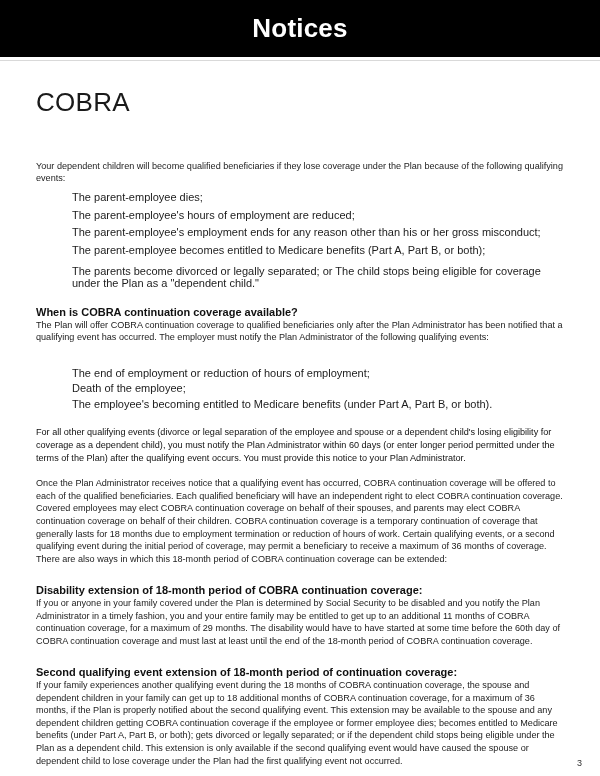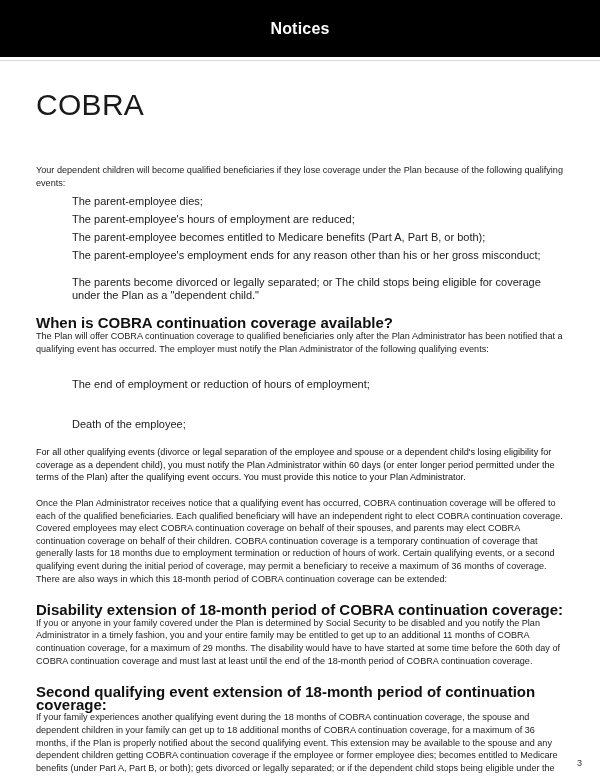--- a/index.html
+++ b/index.html
@@ -28,39 +28,39 @@
   .header-band {
     height: 57px;
     background: #000000;
     display: flex;
     align-items: center;
     justify-content: center;
     box-sizing: border-box;
   }
   .header-title {
     color: #ffffff;
-    font-size: 16px;
+    font-size: 26px;
     font-weight: bold;
     letter-spacing: 0.2px;
     font-family: "Liberation Sans", sans-serif;
   }
   .header-rule {
     height: 3px;
     background: #ffffff;
     border-bottom: 1px solid #d9d9d9;
   }
 
   
   .content {
     padding: 0 36px 0 36px;
     box-sizing: border-box;
   }
 
   .doc-title {
-    font-size: 30px;
+    font-size: 26px;
     font-weight: 400;
     color: #1a1a1a;
     margin: 27px 0 0 0;
     letter-spacing: 0.3px;
     line-height: 1.1;
     font-family: "Liberation Sans", sans-serif;
   }
 
   .para {
     font-size: 9.1px;
@@ -68,21 +68,21 @@
     color: #1c1c1c;
     margin: 0;
     text-align: left;
   }
 
   .intro-para {
     margin-top: 43px;
   }
 
   .bold-head {
-    font-size: 15px;
+    font-size: 11px;
     line-height: 12.6px;
     font-weight: bold;
     color: #111111;
     margin: 0;
   }
 
   .bold-para {
     font-size: 9.1px;
     line-height: 12.6px;
     font-weight: normal;
@@ -96,21 +96,21 @@
     list-style: none;
   }
   .indent-list li {
     font-size: 11px;
     line-height: 12.6px;
     color: #1c1c1c;
     margin-left: 36px;
   }
   .list-tight li { margin-top: 5.2px; }
   .list-tight li:first-child { margin-top: 6px; }
-  .list-loose li { margin-top: 27px; }
+  .list-loose li { margin-top: 3px; }
   .list-loose li:first-child { margin-top: 23px; }
   .gap-md  { height: 13px; }
   .gap-lg  { height: 16px; }
   .gap-xl  { height: 19px; }
 
   .page-number {
     position: absolute;
     right: 18px;
     bottom: 8px;
     font-size: 9px;
@@ -129,33 +129,34 @@
 
   <div class="content">
 
     <h1 class="doc-title">COBRA</h1>
 
     <p class="para intro-para">Your dependent children will become qualified beneficiaries if they lose coverage under the Plan because of the following qualifying events:</p>
 
     <ul class="indent-list list-tight">
       <li>The parent-employee dies;</li>
       <li>The parent-employee's hours of employment are reduced;</li>
+      <li>The parent-employee's employment ends for any reason other than his or her gross misconduct;</li>
       <li>The parent-employee becomes entitled to Medicare benefits (Part A, Part B, or both);</li>
-      <li>The parent-employee's employment ends for any reason other than his or her gross misconduct;</li>
-      <li style="margin-top:15px;">The parents become divorced or legally separated; or The child stops being eligible for coverage under the Plan as a "dependent child."</li>
+      <li style="margin-top:8px;">The parents become divorced or legally separated; or The child stops being eligible for coverage under the Plan as a "dependent child."</li>
     </ul>
 
     <div class="gap-lg"></div>
 
     <p class="bold-head">When is COBRA continuation coverage available?</p>
     <p class="para">The Plan will offer COBRA continuation coverage to qualified beneficiaries only after the Plan Administrator has been notified that a qualifying event has occurred. The employer must notify the Plan Administrator of the following qualifying events:</p>
 
     <ul class="indent-list list-loose">
       <li>The end of employment or reduction of hours of employment;</li>
       <li>Death of the employee;</li>
+      <li>The employee's becoming entitled to Medicare benefits (under Part A, Part B, or both).</li>
     </ul>
 
     <div class="gap-lg"></div>
 
     <p class="bold-para">For all other qualifying events (divorce or legal separation of the employee and spouse or a dependent child's losing eligibility for coverage as a dependent child), you must notify the Plan Administrator within 60 days (or enter longer period permitted under the terms of the Plan) after the qualifying event occurs. You must provide this notice to your Plan Administrator.</p>
 
     <div class="gap-md"></div>
 
     <p class="para">Once the Plan Administrator receives notice that a qualifying event has occurred, COBRA continuation coverage will be offered to each of the qualified beneficiaries. Each qualified beneficiary will have an independent right to elect COBRA continuation coverage. Covered employees may elect COBRA continuation coverage on behalf of their spouses, and parents may elect COBRA continuation coverage on behalf of their children. COBRA continuation coverage is a temporary continuation of coverage that generally lasts for 18 months due to employment termination or reduction of hours of work. Certain qualifying events, or a second qualifying event during the initial period of coverage, may permit a beneficiary to receive a maximum of 36 months of coverage. There are also ways in which this 18-month period of COBRA continuation coverage can be extended:</p>
 

